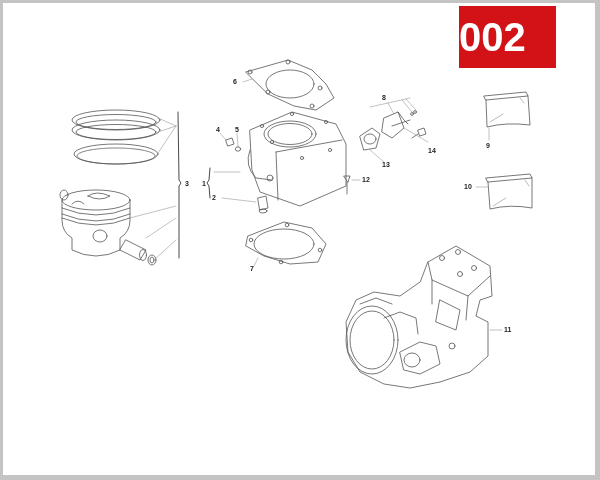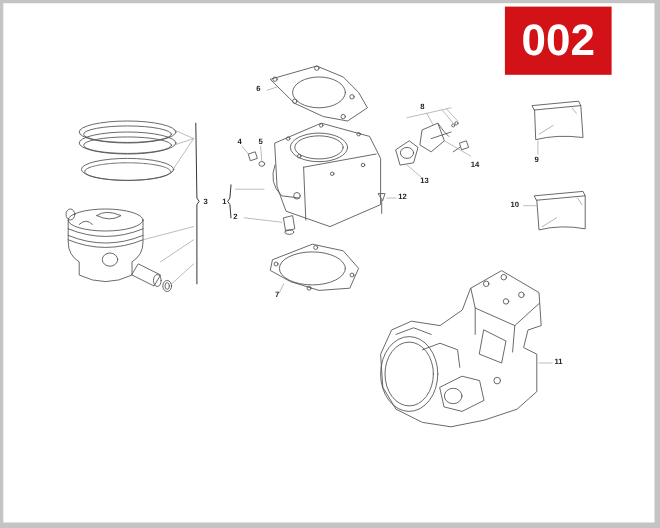--- a/index.html
+++ b/index.html
@@ -20,21 +20,21 @@
   }
   .badge {
     position: absolute; left: 459px; top: 6px;
     width: 97px; height: 62px;
     background: #d21216;
     color: #fff;
     font-family: "Liberation Sans", sans-serif;
     font-weight: bold;
     font-size: 40px;
     line-height: 62px;
-    text-align: center;
+    text-align: left;
     letter-spacing: 0px;
   }
   svg.diagram { position: absolute; left: 0; top: 0; }
   .lbl {
     position: absolute;
     font-family: "Liberation Sans", sans-serif;
     font-weight: bold;
     font-size: 7px;
     color: #222;
     line-height: 8px;

